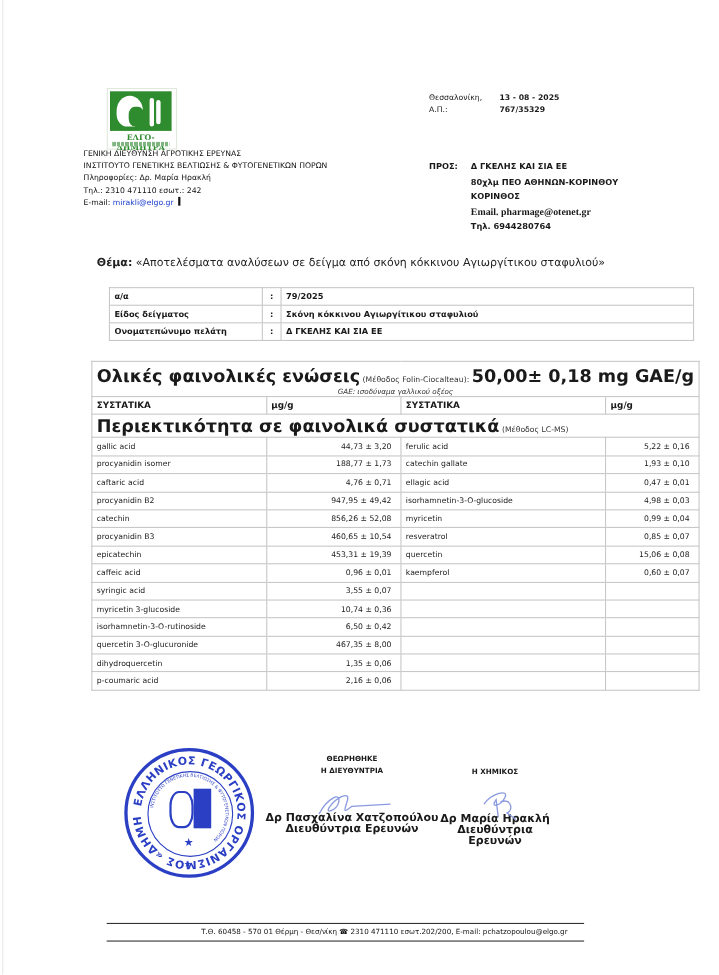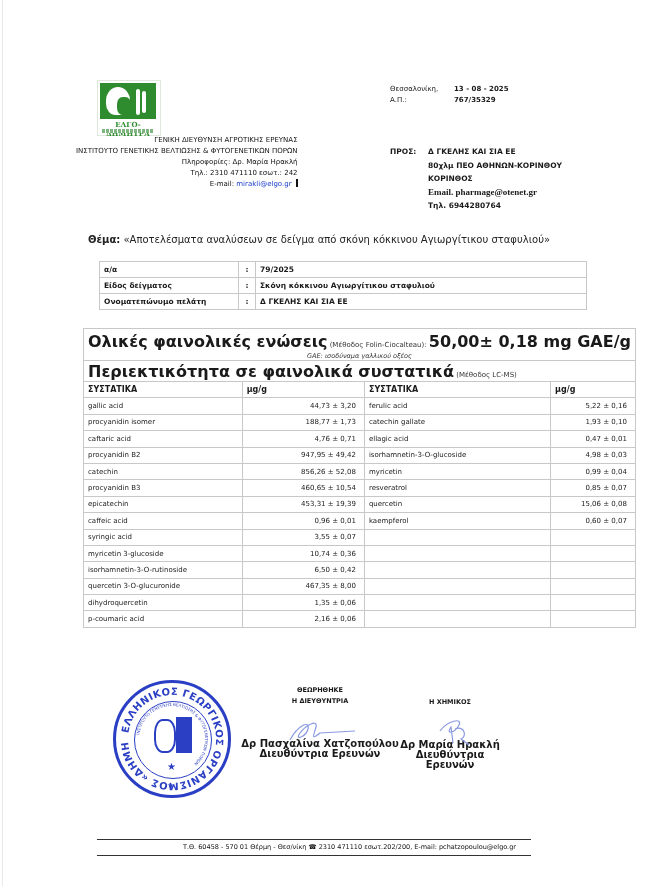--- a/index.html
+++ b/index.html
@@ -9,34 +9,34 @@
   .abs { position:absolute; }
   .logo { left:97px; top:80px; width:62px; height:54px; border:1px solid #dfe8da; background:#fff; }
   .logo .inner { position:absolute; left:2px; top:2px; width:56px; height:36px; background:#2e8b2e; }
   .logo .face { position:absolute; left:6px; top:4px; width:24px; height:28px; background:#fff; border-radius:50% 50% 40% 40%; }
   .logo .face2 { position:absolute; left:11px; top:10px; width:14px; height:18px; background:#2e8b2e; border-radius:40%; }
   .logo .wheat { position:absolute; left:36px; top:6px; width:4px; height:26px; background:#fff; border-radius:2px; }
   .logo .wheat2 { position:absolute; left:42px; top:8px; width:4px; height:22px; background:#fff; border-radius:2px; }
   .logo .name { position:absolute; left:0; top:39px; width:60px; text-align:center; font-family:"DejaVu Serif", serif;
                font-size:7px; color:#2e8b2e; font-weight:bold; letter-spacing:0.2px; }
   .logo .sub { position:absolute; left:4px; top:48px; width:52px; height:4px; background:repeating-linear-gradient(90deg,#7fb57f 0 3px,#fff 3px 4px); }
-  .sender { left:76px; top:135px; font-size:7px; line-height:11px; color:#111;text-align:right; }
+  .sender { left:76px; top:135px; font-size:7px; line-height:11px; color:#111; }
   .sender a { color:#1a3ccc; }
   .cursor { display:inline-block; width:2px; height:8px; background:#111; margin-left:4px; vertical-align:-1px; }
   .dateblk { left:390px; top:84px; font-size:7px; line-height:10.5px; font-weight:bold; }
   .dateblk .lbl { display:inline-block; width:64px; font-weight:normal; }
   .to { left:390px; top:145px; font-size:7.5px; line-height:13.5px; font-weight:bold; }
   .to .lbl { display:inline-block; width:38px; }
   .to .ind { padding-left:38px; }
   .to .serif { font-family:"Liberation Serif", serif; font-size:9px; }
   .subject { left:88px; top:234px; font-size:10px; color:#222; white-space:nowrap; }
   .subject b { font-weight:bold; }
   table { border-collapse:collapse; position:absolute; }
   td { border:1px solid #c8c8c8; padding:0 4px; white-space:nowrap; }
-  .info { left:99px; top:261px; width:488px; font-size:7.5px; }
+  .info { left:99px; top:261px; width:532px; font-size:7.5px; }
   .info td { height:15px; }
   .info td.k { width:130px; font-weight:bold; }
   .info td.c { width:8px; text-align:center; font-weight:bold; }
   .info td.v { font-weight:bold; }
   .phen { left:83px; top:328px; width:490px; font-size:7px; }
   .phen td { height:15.4px; }
   .phen .hdr1 { height:28px; vertical-align:top; padding-top:3px; }
   .phen .big { font-size:16px; font-weight:bold; }
   .phen .small { font-size:7px; color:#333; }
   .phen .gae { display:block; text-align:center; font-style:italic; font-size:6.5px; color:#333; margin-top:1px; }
@@ -127,29 +127,29 @@
 
 <table class="phen">
   <tbody>
       <tr>
     <td colspan="4" class="hdr1">
       <span class="big">Ολικές φαινολικές ενώσεις</span><span class="small"> (Μέθοδος Folin-Ciocalteau): </span><span class="big">50,00± 0,18 mg GAE/g</span>
       <span class="gae">GAE: ισοδύναμα γαλλικού οξέος</span>
     </td>
   </tr>
   <tr>
-    <td colspan="4" class="hdr2">
-      <span class="big">Περιεκτικότητα σε φαινολικά συστατικά</span><span class="small"> (Μέθοδος LC-MS)</span>
-    </td>
-  </tr>
-  <tr>
     <td class="c1 colh">ΣΥΣΤΑΤΙΚΑ</td>
     <td class="c2 c2h colh">μg/g</td>
     <td class="c3 colh">ΣΥΣΤΑΤΙΚΑ</td>
     <td class="c4 c4h colh">μg/g</td>
+  </tr>
+  <tr>
+    <td colspan="4" class="hdr2">
+      <span class="big">Περιεκτικότητα σε φαινολικά συστατικά</span><span class="small"> (Μέθοδος LC-MS)</span>
+    </td>
   </tr>
   </tbody>
     <tbody id="phen-body">
       <tr>
         <td class="c1">gallic acid</td>
         <td class="c2">44,73 ± 3,20</td>
         <td class="c3">ferulic acid</td>
         <td class="c4">5,22 ± 0,16</td>
       </tr>
       <tr>

